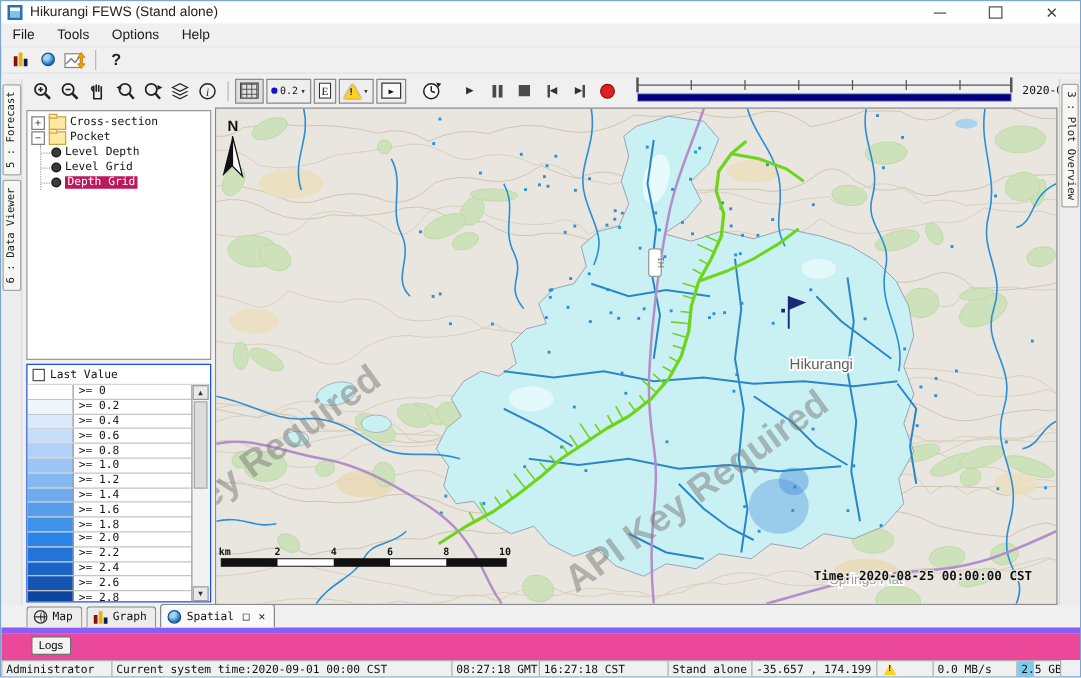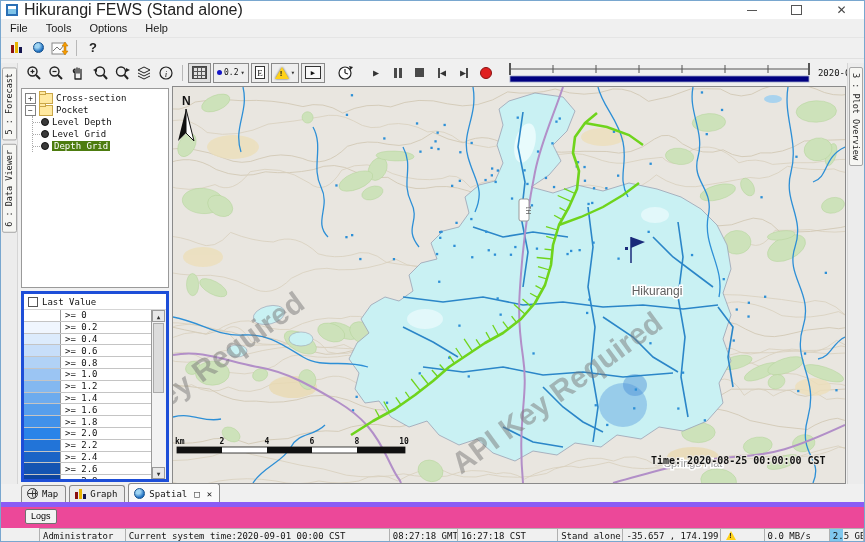--- a/index.html
+++ b/index.html
@@ -4,21 +4,21 @@
 <style>
   html,body{margin:0;padding:0;background:#d8d8d8;}
   #app{position:relative;width:865px;height:542px;background:#f0f0f0;overflow:hidden;
        font-family:"DejaVu Sans Mono",monospace;font-size:9px;color:#111;
        border:1px solid #79a7cf;box-sizing:border-box;}
   
   .titlebar{position:absolute;left:0;top:0;width:100%;height:18px;background:#ffffff;
             display:flex;align-items:center;border-bottom:1px solid #e2e2e2;}
   .appicon{width:12px;height:12px;margin:0 6px 0 5px;border:2px solid #2a6fb5;box-sizing:border-box;
            background:linear-gradient(180deg,#ffffff 35%,#7ec3e8 35%);}
-  .title-text{font-family:"Liberation Sans",sans-serif;font-size:16px;color:#222;}
+  .title-text{font-family:"Liberation Sans",sans-serif;font-size:11px;color:#222;}
   .wincontrols{margin-left:auto;display:flex;height:100%;}
   .winbtn{width:45px;height:100%;display:flex;align-items:center;justify-content:center;color:#444;}
   .glyph-min{width:10px;height:1px;background:#555;}
   .glyph-max{width:9px;height:8px;border:1px solid #555;}
   .glyph-close{font-family:"Liberation Sans",sans-serif;font-size:12px;line-height:1;}
   
   .menubar{position:absolute;left:0;top:18px;width:100%;height:18px;background:#f0f0f0;
            display:flex;align-items:center;gap:0;border-bottom:1px solid #e5e5e5;}
   .menu-item{font-family:"Liberation Sans",sans-serif;font-size:11px;padding:0 9px;color:#1a1a1a;}
   
@@ -65,24 +65,24 @@
   .trow{display:flex;align-items:center;height:12px;padding-left:3px;}
   .expbox{width:9px;height:9px;border:1px solid #808080;background:#fff;display:flex;align-items:center;justify-content:center;
           font-size:8px;line-height:7px;flex:0 0 auto;color:#333;}
   .folder{width:12px;height:9px;background:#ffe9a0;border:1px solid #c9a648;margin:0 3px;position:relative;flex:0 0 auto;}
   .folder::before{content:"";position:absolute;left:-1px;top:-3px;width:5px;height:2px;background:#ffe9a0;border:1px solid #c9a648;}
   .tchildren{margin-left:10px;border-left:1px dotted #aaa;}
   .tchild{display:flex;align-items:center;height:12px;}
   .hline{width:7px;border-top:1px dotted #aaa;flex:0 0 auto;}
   .bullet{width:6px;height:6px;border-radius:50%;background:#3a3a3a;border:1px solid #111;margin:0 3px 0 1px;flex:0 0 auto;}
   .tlabel{white-space:nowrap;}
-  .tlabel.selected{background:#4d7c0f;color:#fff;padding:0 2px;}
+  .tlabel.selected{background:#be185d;color:#fff;padding:0 2px;}
   
   .legend-box{position:absolute;left:3px;top:205px;width:148px;height:191px;background:#ffffff;
-              border:3px solid #1d4ed8;box-sizing:border-box;overflow:hidden;}
+              border:1px solid #1d4ed8;box-sizing:border-box;overflow:hidden;}
   .legend-head{height:15px;display:flex;align-items:center;gap:4px;padding-left:4px;border-bottom:1px solid #d5d5d5;}
   .chk{width:8px;height:8px;border:1px solid #555;background:#fff;flex:0 0 auto;}
   .legend-list{position:absolute;left:0;top:16px;right:14px;bottom:0;overflow:hidden;}
   .lrow{display:flex;height:10.8px;border-bottom:1px solid #c4c4c4;align-items:stretch;}
   .lswatch{width:36px;border-right:1px solid #9a9a9a;flex:0 0 auto;}
   .llabel{padding-left:4px;display:flex;align-items:center;}
   .legend-scroll{position:absolute;right:0;top:16px;bottom:0;width:14px;border-left:1px solid #9a9a9a;background:#f2f2f2;}
   .sbtn{position:absolute;left:0;width:13px;height:12px;border:1px solid #9a9a9a;background:#e8e8e8;
         display:flex;align-items:center;justify-content:center;font-size:6px;color:#333;box-sizing:border-box;}
   .sthumb{position:absolute;left:1px;top:13px;width:11px;height:70px;background:#dcdcdc;border:1px solid #aaa;box-sizing:border-box;}
@@ -724,21 +724,21 @@
       <span class="tabglyph">□</span>
       <span class="tabglyph">✕</span>
     </div>
   </div>
 
   <div class="logsrow">
     <button class="logs-btn">Logs</button>
   </div>
 
   <div class="statusbar">
-    <div class="scell" style="width:88px;margin-left:38px;">Administrator</div>
+    <div class="scell" style="width:88px;">Administrator</div>
     <div class="scell" style="width:272px;">Current system time:2020-09-01 00:00 CST</div>
     <div class="scell" style="width:70px;">08:27:18 GMT</div>
     <div class="scell" style="width:103px;">16:27:18 CST</div>
     <div class="scell" style="width:67px;">Stand alone</div>
     <div class="scell" style="width:100px;">-35.657 , 174.199</div>
     <div class="scell" style="width:45px;">
       <div class="swarn"></div>
     </div>
     <div class="scell" style="width:67px;">0.0 MB/s</div>
     <div class="scell mem" style="width:36px;">2.5 GB</div>

